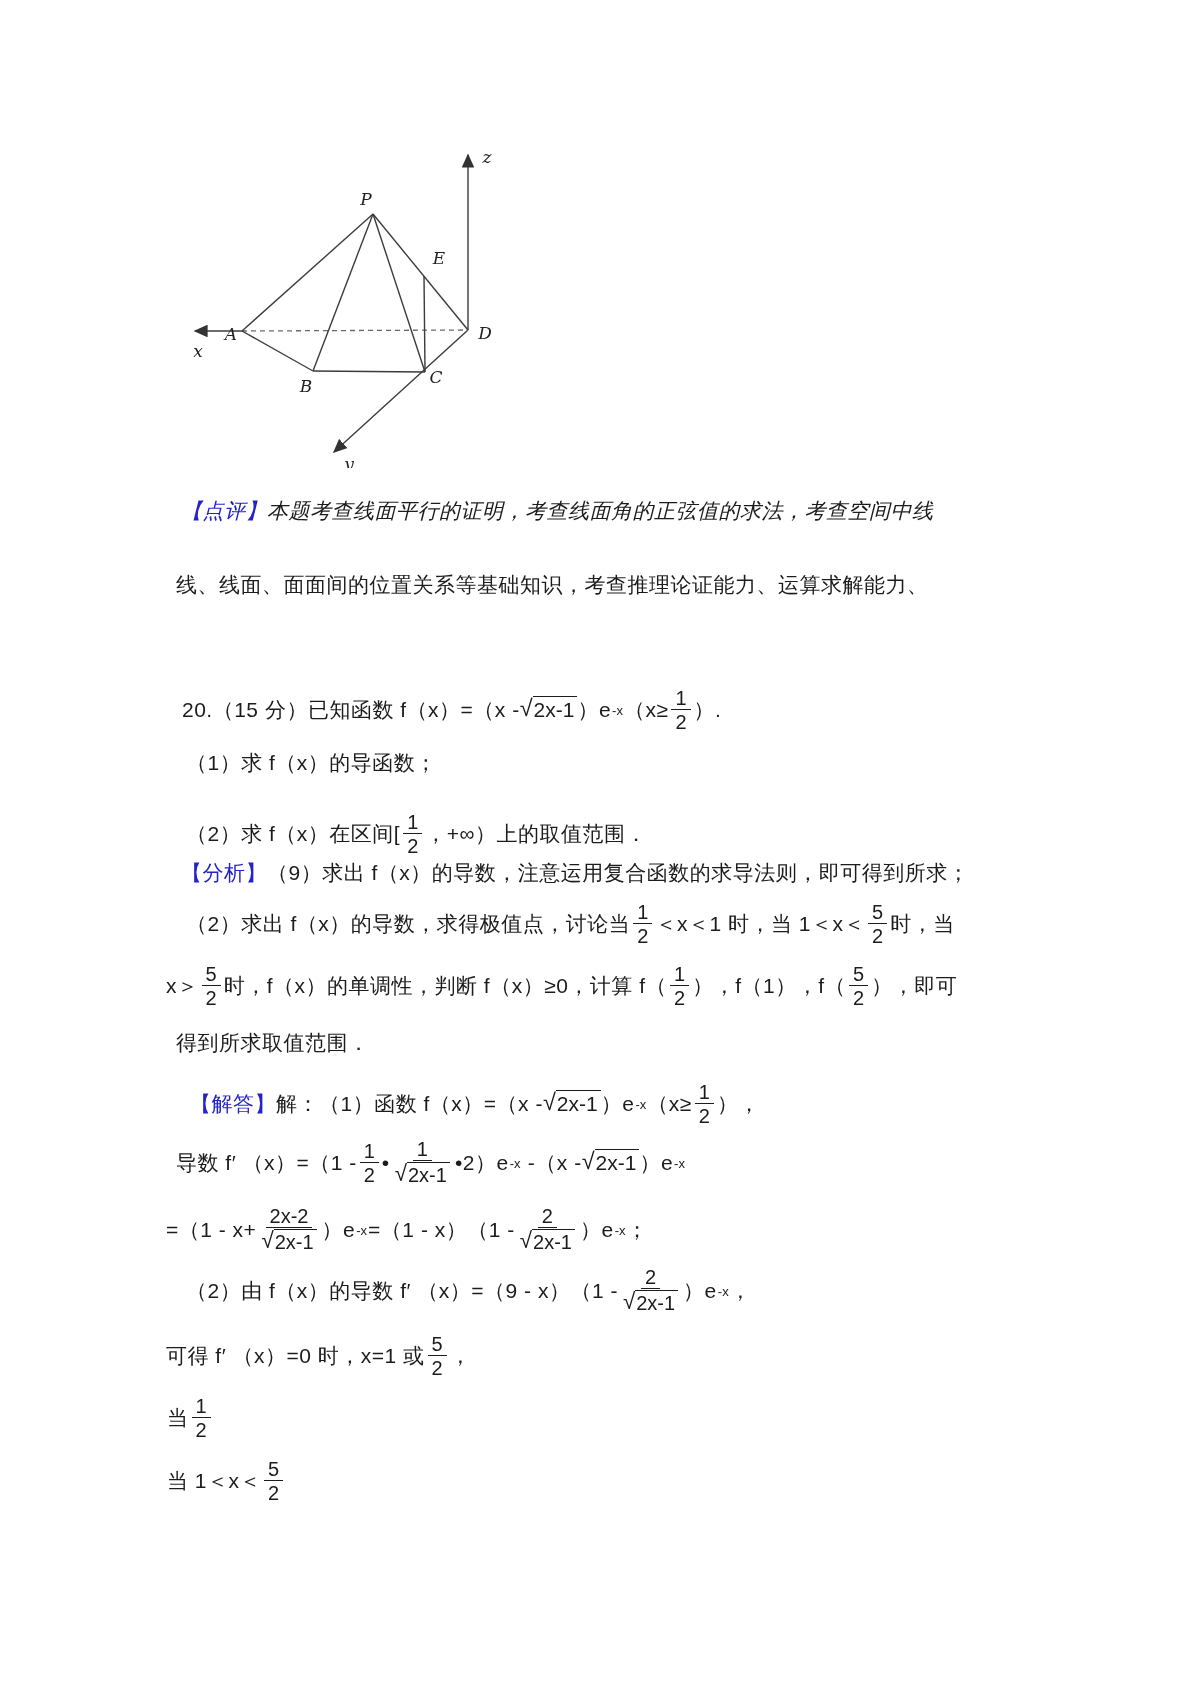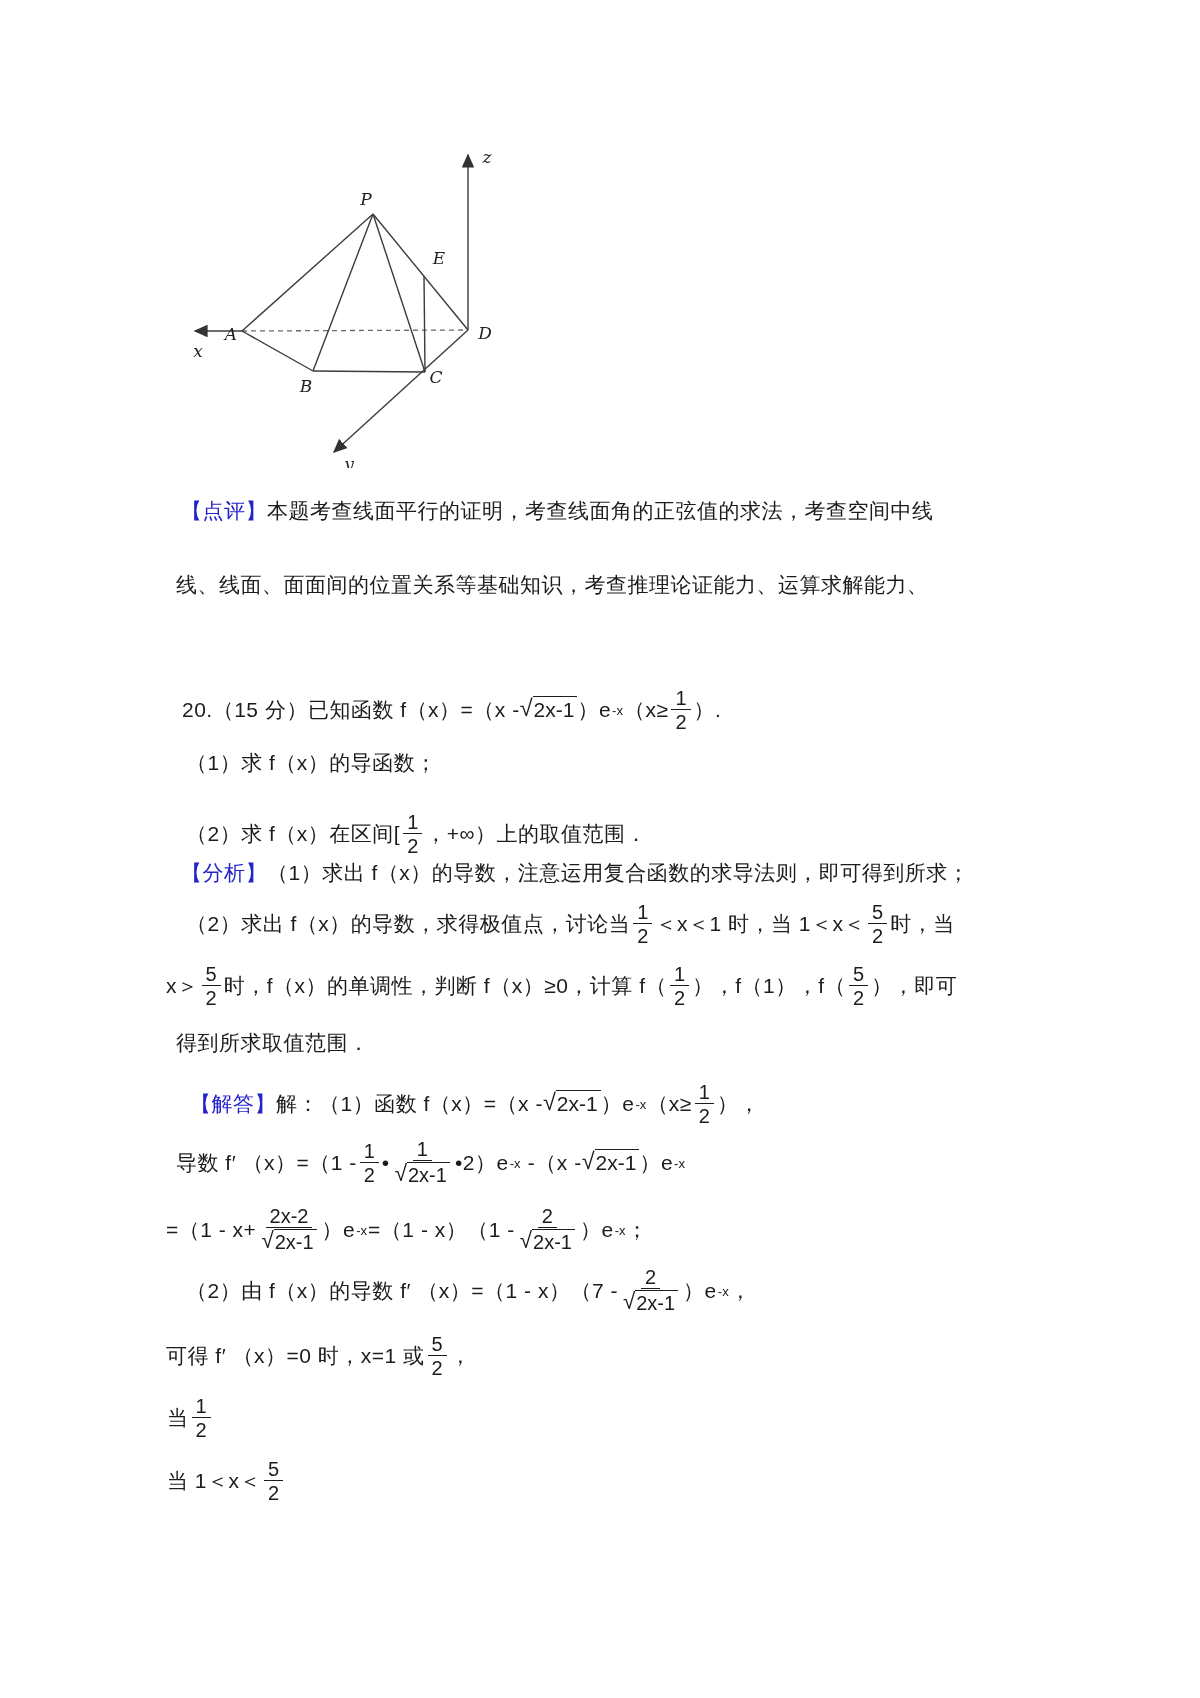--- a/index.html
+++ b/index.html
@@ -58,33 +58,33 @@
     <text x="274" y="131" text-anchor="middle">E</text>
     <text x="66" y="207" text-anchor="middle">A</text>
     <text x="141" y="259" text-anchor="middle">B</text>
     <text x="271" y="250" text-anchor="middle">C</text>
     <text x="320" y="206" text-anchor="middle">D</text>
     <text x="33" y="224" text-anchor="middle">x</text>
     <text x="184" y="337" text-anchor="middle">y</text>
     <text x="322" y="30" text-anchor="middle">z</text>
   </svg>
 
-  <div class="line" style="left:181px;top:498px;height:26px;"><span class="blue">【点评】</span><span>本题考查线面平行的证明，考查线面角的正弦值的求法，考查空间中线</span></div>
+  <div class="line" style="left:181px;top:498px;height:26px;font-style:italic;"><span class="blue">【点评】</span><span>本题考查线面平行的证明，考查线面角的正弦值的求法，考查空间中线</span></div>
   <div class="line" style="left:176px;top:541px;height:26px;margin-top:31px;"><span>线、线面、面面间的位置关系等基础知识，考查推理论证能力、运算求解能力、</span></div>
 
   <div class="line" style="left:182px;top:680px;height:60px;"><span>20.（15 分）已知函数 f（x）=（x -</span><span class="sqrt"><span class="rad">√</span><span class="sbar">2x-1</span></span><span>）e</span><sup class="exp">-x</sup><span>（x≥</span><span class="frac"><span class="fnum">1</span><span class="fden">2</span></span><span>）.</span></div>
   <div class="line" style="left:186px;top:750px;height:26px;text-align:right;"><span>（1）求 f（x）的导函数；</span></div>
   <div class="line" style="left:186px;top:804px;height:60px;"><span>（2）求 f（x）在区间[</span><span class="frac"><span class="fnum">1</span><span class="fden">2</span></span><span>，+∞）上的取值范围．</span></div>
 
-  <div class="line" style="left:181px;top:860px;height:26px;"><span class="blue">【分析】</span><span>（1）求出 f（x）的导数，注意运用复合函数的求导法则，即可得到所求；</span></div>
+  <div class="line" style="left:181px;top:860px;height:26px;"><span class="blue">【分析】</span><span>（9）求出 f（x）的导数，注意运用复合函数的求导法则，即可得到所求；</span></div>
   <div class="line" style="left:186px;top:894px;height:60px;"><span>（2）求出 f（x）的导数，求得极值点，讨论当</span><span class="frac"><span class="fnum">1</span><span class="fden">2</span></span><span>＜x＜1 时，当 1＜x＜</span><span class="frac"><span class="fnum">5</span><span class="fden">2</span></span><span>时，当</span></div>
   <div class="line" style="left:166px;top:956px;height:60px;"><span>x＞</span><span class="frac"><span class="fnum">5</span><span class="fden">2</span></span><span>时，f（x）的单调性，判断 f（x）≥0，计算 f（</span><span class="frac"><span class="fnum">1</span><span class="fden">2</span></span><span>），f（1），f（</span><span class="frac"><span class="fnum">5</span><span class="fden">2</span></span><span>），即可</span></div>
   <div class="line" style="left:176px;top:1030px;height:26px;"><span>得到所求取值范围．</span></div>
 
   <div class="line" style="left:181px;top:1074px;height:60px;margin-left:9px;"><span class="blue">【解答】</span><span>解：（1）函数 f（x）=（x -</span><span class="sqrt"><span class="rad">√</span><span class="sbar">2x-1</span></span><span>）e</span><sup class="exp">-x</sup><span>（x≥</span><span class="frac"><span class="fnum">1</span><span class="fden">2</span></span><span>），</span></div>
   <div class="line" style="left:176px;top:1121px;height:84px;"><span>导数 f′ （x）=（1 -</span><span class="frac"><span class="fnum">1</span><span class="fden">2</span></span><span>•</span><span class="frac"><span class="fnum">1</span><span class="fden"><span class="sqrt"><span class="rad">√</span><span class="sbar">2x-1</span></span></span></span><span>•2）e</span><sup class="exp">-x</sup><span> -（x -</span><span class="sqrt"><span class="rad">√</span><span class="sbar">2x-1</span></span><span>）e</span><sup class="exp">-x</sup></div>
   <div class="line" style="left:166px;top:1188px;height:84px;"><span>=（1 - x+</span><span class="frac"><span class="fnum">2x-2</span><span class="fden"><span class="sqrt"><span class="rad">√</span><span class="sbar">2x-1</span></span></span></span><span>）e</span><sup class="exp">-x</sup><span>=（1 - x）（1 -</span><span class="frac"><span class="fnum">2</span><span class="fden"><span class="sqrt"><span class="rad">√</span><span class="sbar">2x-1</span></span></span></span><span>）e</span><sup class="exp">-x</sup><span>；</span></div>
-  <div class="line" style="left:186px;top:1249px;height:84px;"><span>（2）由 f（x）的导数 f′ （x）=（1 - x）（7 -</span><span class="frac"><span class="fnum">2</span><span class="fden"><span class="sqrt"><span class="rad">√</span><span class="sbar">2x-1</span></span></span></span><span>）e</span><sup class="exp">-x</sup><span>，</span></div>
+  <div class="line" style="left:186px;top:1249px;height:84px;"><span>（2）由 f（x）的导数 f′ （x）=（9 - x）（1 -</span><span class="frac"><span class="fnum">2</span><span class="fden"><span class="sqrt"><span class="rad">√</span><span class="sbar">2x-1</span></span></span></span><span>）e</span><sup class="exp">-x</sup><span>，</span></div>
   <div class="line" style="left:166px;top:1326px;height:60px;"><span>可得 f′ （x）=0 时，x=1 或</span><span class="frac"><span class="fnum">5</span><span class="fden">2</span></span><span>，</span></div>
   <div class="line" style="left:167px;top:1388px;height:60px;"><span>当</span><span class="frac"><span class="fnum">1</span><span class="fden">2</span></span></div>
   <div class="line" style="left:167px;top:1451px;height:60px;"><span>当 1＜x＜</span><span class="frac"><span class="fnum">5</span><span class="fden">2</span></span></div>
 
 </div>
 
 </body></html>

